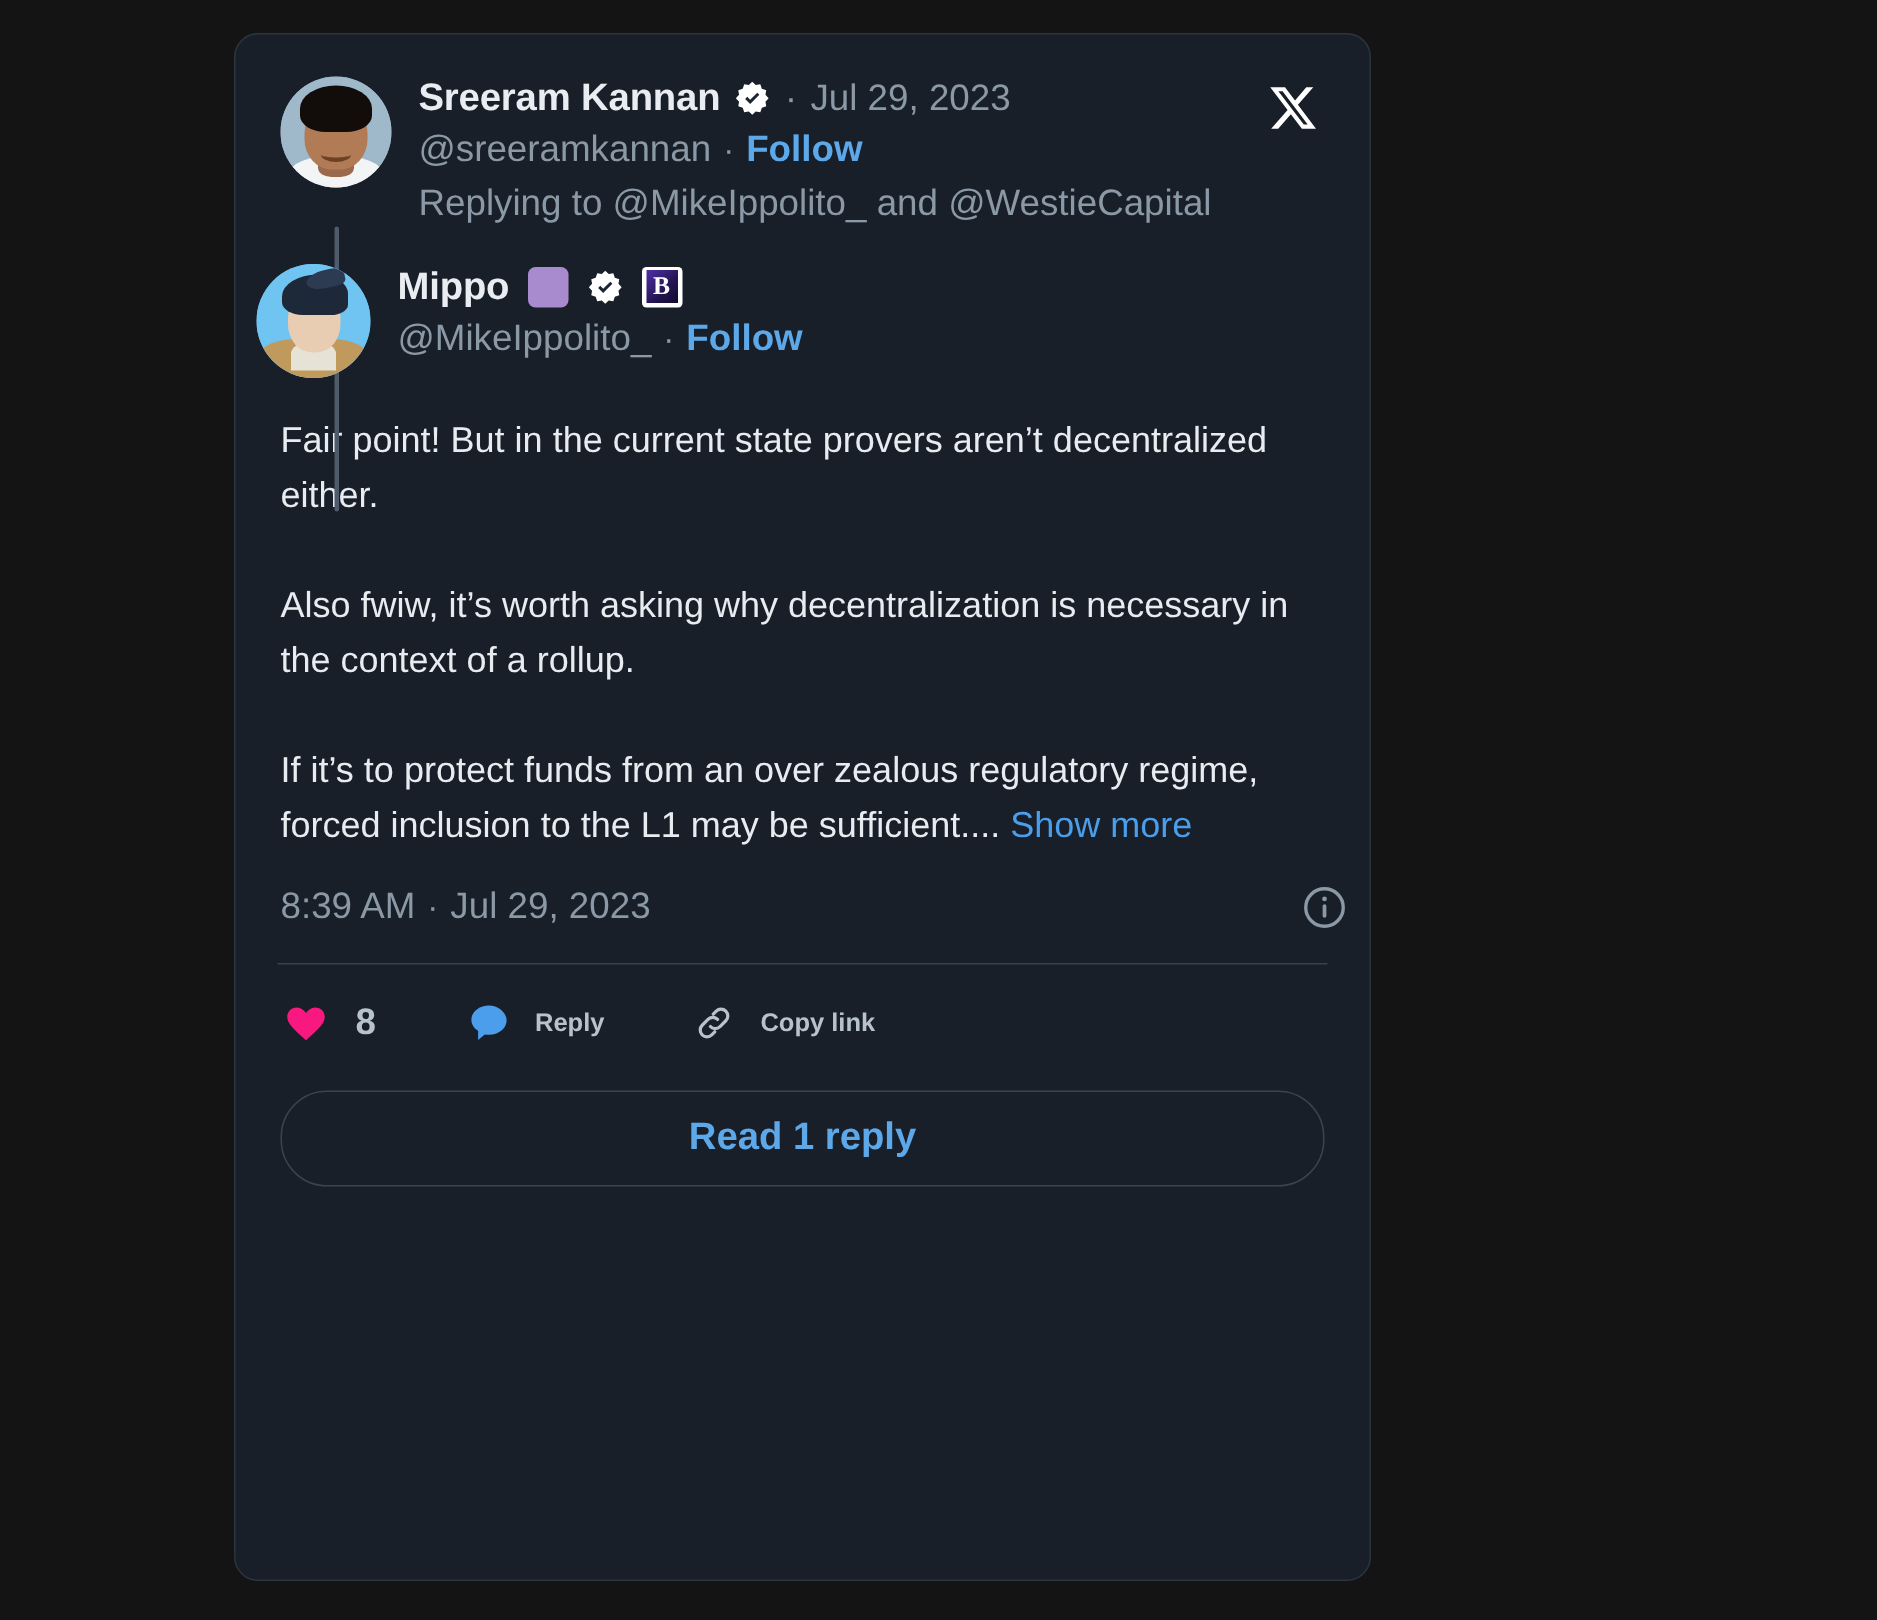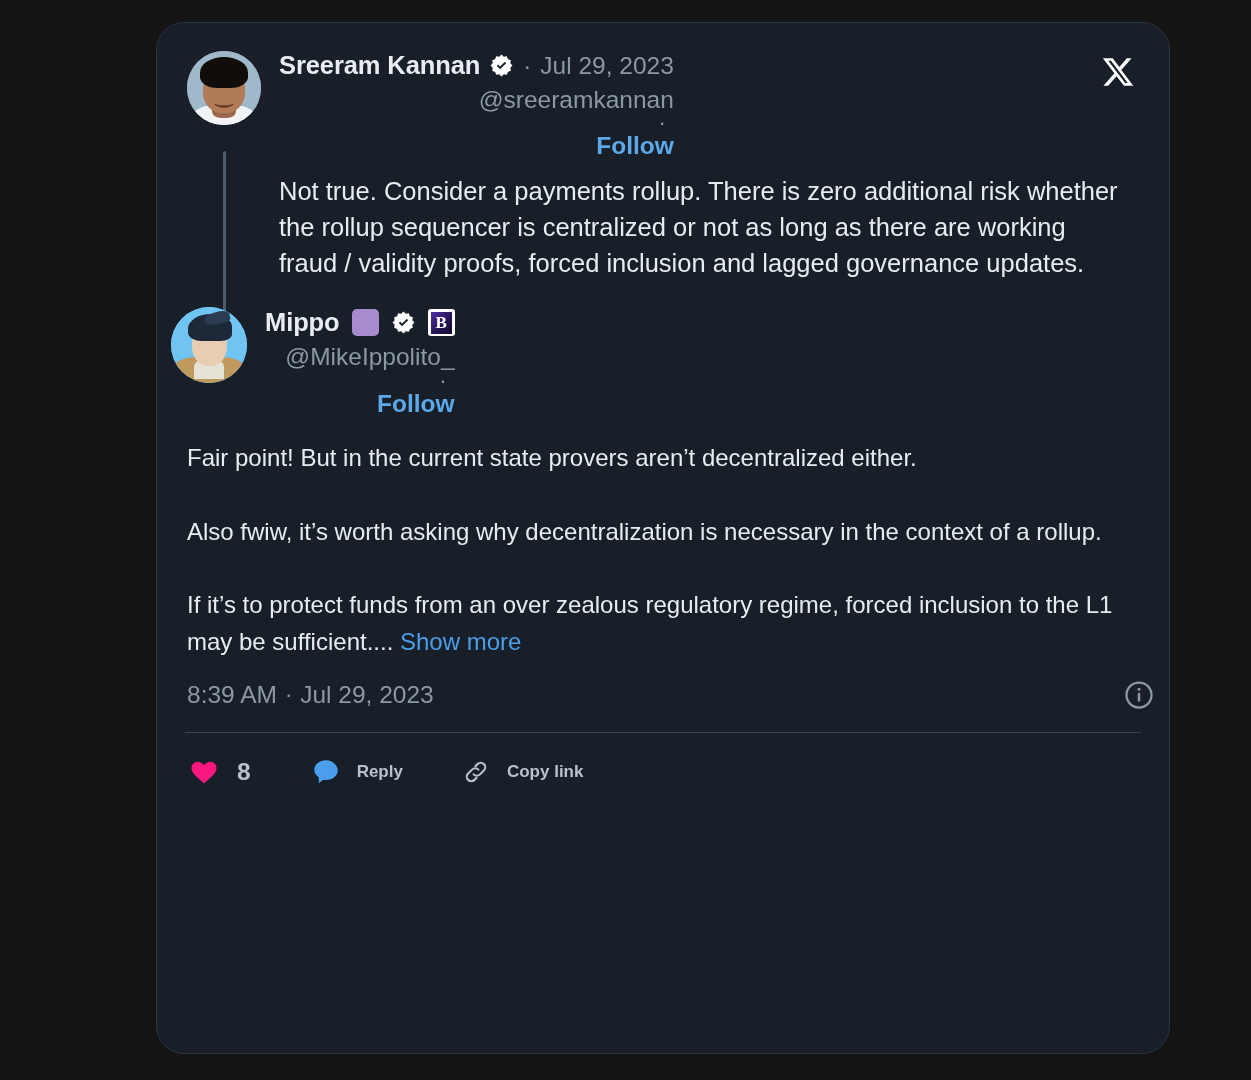--- a/index.html
+++ b/index.html
@@ -19,26 +19,26 @@
     width: 1251px;
     height: 1080px;
     background: #141414;
   }
 
   
   .tweet-card {
     position: absolute;
     left: 156px;
     top: 22px;
-    width: 1014px;
+    width: 758px;
     height: 1032px;
     box-sizing: border-box;
     background: #181f29;
     border: 1px solid #2b3540;
-    border-radius: 28px;
+    border-radius: 16px;
     overflow: hidden;
   }
 
   
   .row { display: flex; align-items: center; }
 
   
   .x-logo {
     position: absolute;
     right: 30px;
@@ -111,25 +111,24 @@
     margin: 0 9px;
   }
   .dot-sep.small { margin: 0 8px; font-size: 22px; }
   .date-text {
     color: #8b98a5;
     font-size: 24.5px;
     font-weight: 400;
   }
   .handle-line {
     display: flex;
-    align-items: flex-end;
+    align-items: center;
     margin-top: 9px;
     line-height: 1;
     white-space: nowrap;
-    flex-direction: column;
   }
   .handle {
     color: #8b98a5;
     font-size: 24.5px;
   }
   .follow-link {
     color: #5ca8e8;
     font-size: 24.5px;
     font-weight: 700;
     cursor: pointer;
@@ -342,24 +341,26 @@
             <span class="dot-sep">·</span>
             <span class="date-text">Jul 29, 2023</span>
           </div>
 
           <div class="handle-line">
             <span class="handle">@sreeramkannan</span>
             <span class="dot-sep small">·</span>
             <span class="follow-link">Follow</span>
           </div>
 
+          <div class="replying-line">
+            <span>Replying to </span><span class="reply-mention">@MikeIppolito_</span><span> and </span><span class="reply-mention">@WestieCapital</span>
+          </div>
         </div>
       </div>
 
-      <div class="parent-body">Not true. Consider a payments rollup. There is zero additional risk whether the rollup sequencer is centralized or not as long as there are working fraud / validity proofs, forced inclusion and lagged governance updates.</div>
     </div>
 
     <div class="main-head">
 
       <div class="avatar avatar-2">
         <div class="av2-bg"></div>
         <div class="av2-jacket"></div>
         <div class="av2-collar"></div>
         <div class="av2-face"></div>
         <div class="av2-hair"></div>
@@ -438,15 +439,18 @@
             <g fill="none" stroke="#b8c2cc" stroke-width="1.7" stroke-linecap="round">
               <path d="M10.1 13.9a3.6 3.6 0 0 0 5.1 0l3.1-3.1a3.6 3.6 0 1 0-5.1-5.1l-1.6 1.6"></path>
               <path d="M13.9 10.1a3.6 3.6 0 0 0-5.1 0l-3.1 3.1a3.6 3.6 0 1 0 5.1 5.1l1.6-1.6"></path>
             </g>
           </svg>
         </span>
         <span class="action-label">Copy link</span>
       </div>
     </div>
 
+    <div class="read-reply">
+      <span class="read-reply-label">Read 1 reply</span>
+    </div>
 
   </div>
 </div>
 
 </body></html>

